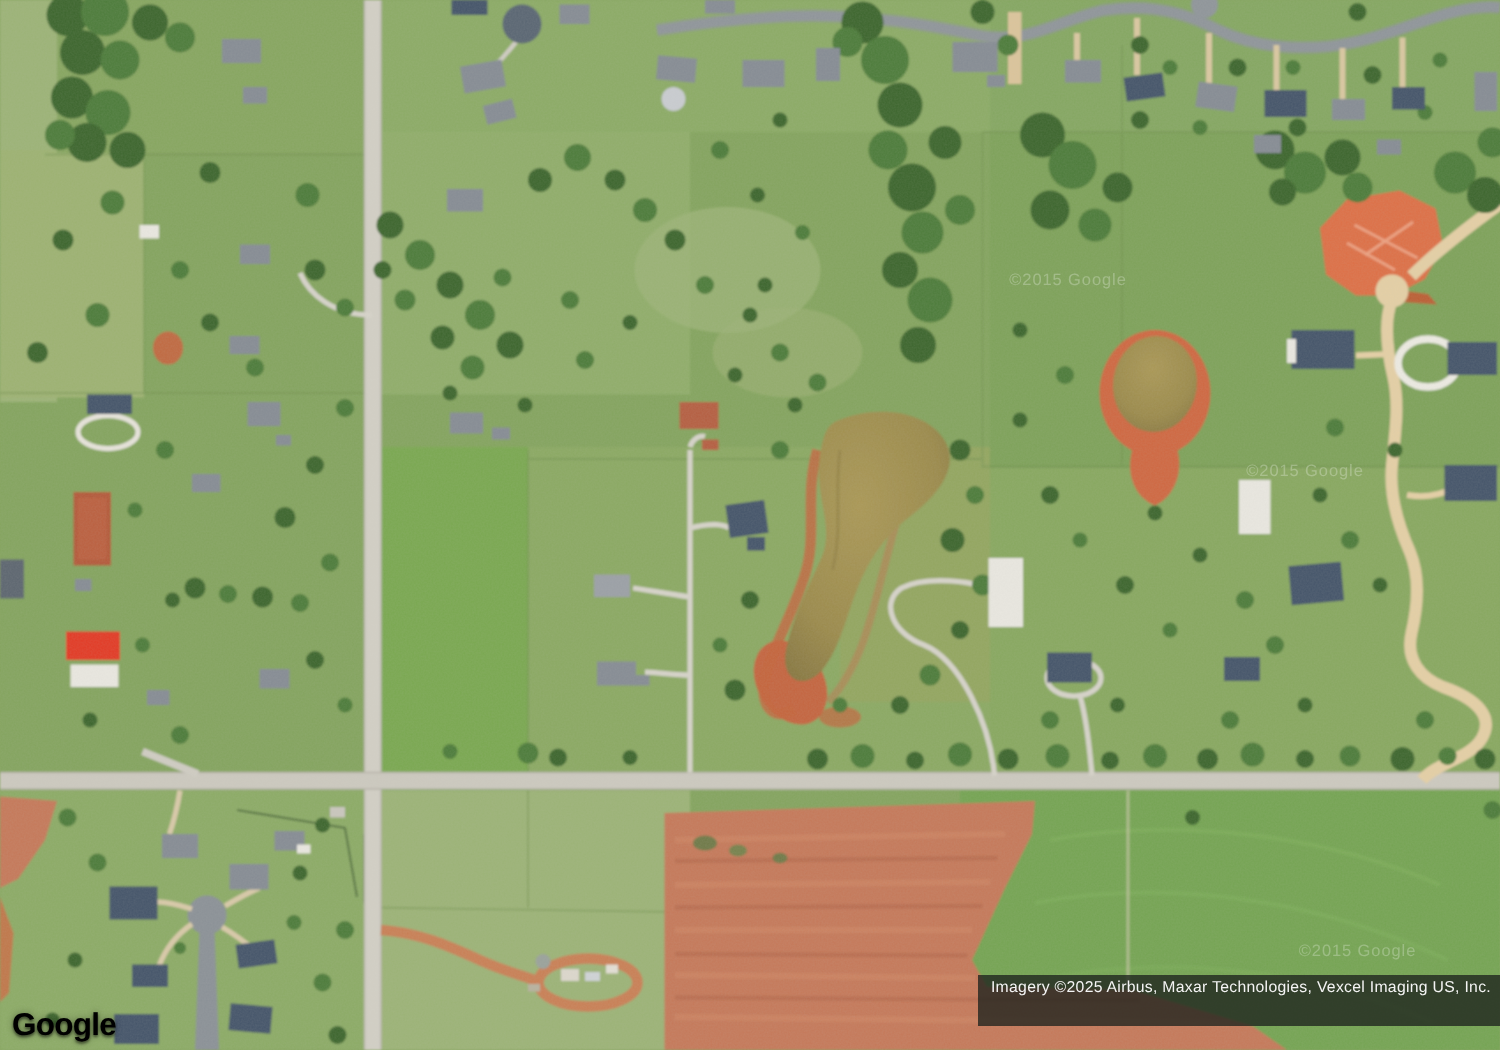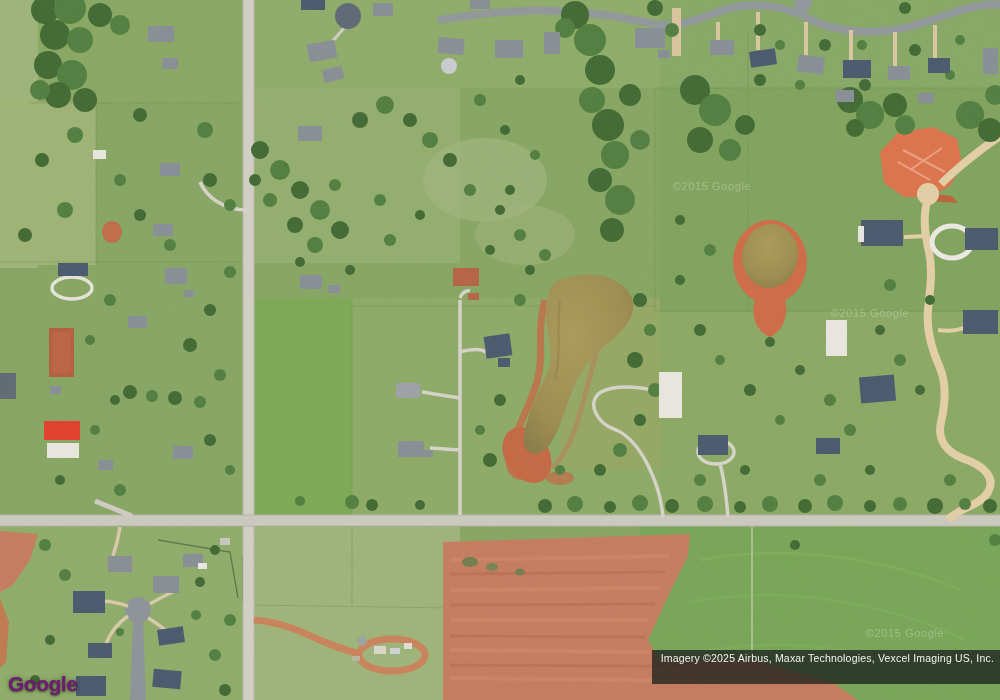--- a/index.html
+++ b/index.html
@@ -8,21 +8,21 @@
   .stage svg{position:absolute;inset:0;display:block;}
   
   .f-base{fill:var(--grass-base)} .f-bright{fill:var(--grass-bright)}
   .f-dark{fill:var(--grass-dark)} .f-pale{fill:var(--grass-pale)}
   .t1{fill:var(--tree-dark)} .t2{fill:var(--tree-mid)}
   .roofg{fill:var(--roof-gray)} .roofd{fill:var(--roof-dark)}
   .roofr{fill:var(--roof-red)} .bw{fill:var(--building-white)}
   .dirt{fill:var(--dirt-red)} .dirtb{fill:var(--dirt-bright)} .roada{stroke:var(--road-asphalt)}
   .roadt{stroke:var(--road-tan)}
   .wm{fill:#ffffff;opacity:.26;font-size:11px;letter-spacing:.6px;}
-  .google-logo{position:absolute;left:8px;bottom:4px;color:#701a75;font-size:21px;
+  .google-logo{position:absolute;left:8px;bottom:4px;color:#000000;font-size:21px;
     font-weight:700;letter-spacing:-.5px;
     text-shadow:0 1px 2px rgba(0,0,0,.55),0 0 5px rgba(0,0,0,.35);}
   .attribution{position:absolute;right:0;bottom:16px;height:34px;line-height:17px;
     background:rgba(30,34,30,.78);color:#f4f4f4;font-size:10.5px;
     padding:0 6px 0 9px;letter-spacing:.2px;white-space:nowrap;}
 </style>
 </head>
 <body>
 
 <div class="stage">

